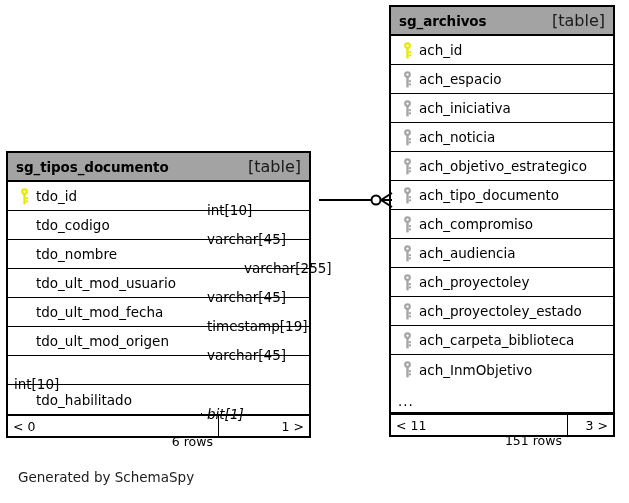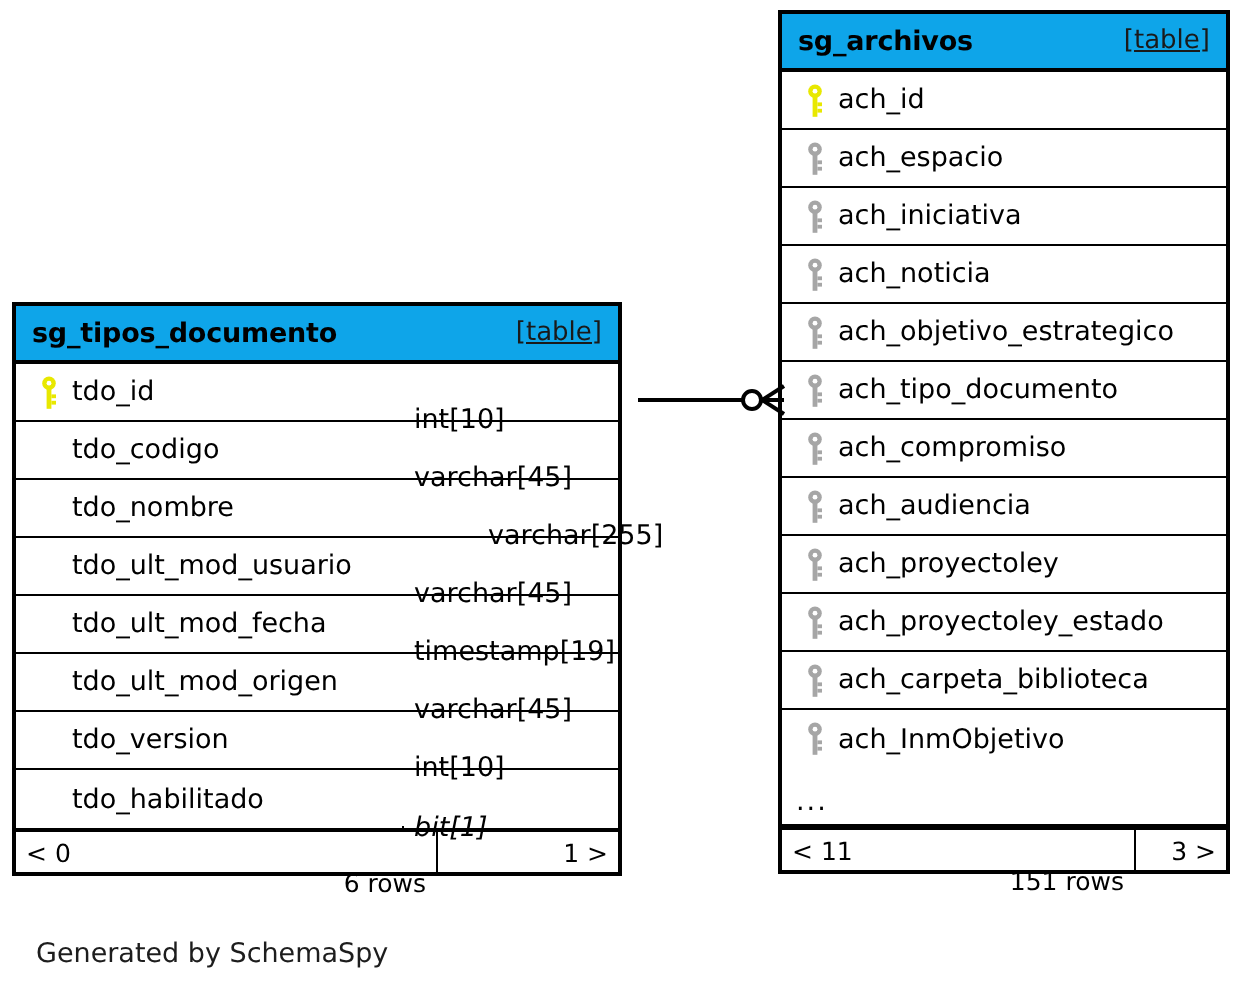--- a/index.html
+++ b/index.html
@@ -26,37 +26,36 @@
     position: absolute;
     border: 2px solid #000000;
     background: #ffffff;
     box-sizing: border-box;
   }
 
   .tbl-header {
     display: flex;
     align-items: center;
     justify-content: space-between;
-    background: #0ea5e9;
+    background: #a3a3a3;
     border-bottom: 2px solid #000000;
     padding: 0 8px;
     box-sizing: border-box;
     height: 29px;
   }
   .tbl-title {
     font-weight: bold;
     font-size: 13.5px;
     letter-spacing: -0.1px;
     white-space: nowrap;
   }
   .tbl-kind {
-    font-size: 13px;
+    font-size: 16px;
     color: #1a1a1a;
     white-space: nowrap;
-    text-decoration: underline;
   }
 
   .tbl-row {
     display: flex;
     align-items: stretch;
     height: 29px;
     border-bottom: 1px solid #000000;
     box-sizing: border-box;
   }
   .tbl-row:last-of-type { border-bottom: none; }
@@ -211,24 +210,20 @@
         <div class="tbl-row">
           <div class="cell-name">
             <span class="key-slot"></span>
             <span class="col-label">tdo_ult_mod_origen</span>
           </div>
           <div class="cell-type" style="width:108px;">
             <span>varchar[45]</span>
           </div>
         </div>
         <div class="tbl-row">
-          <div class="cell-name">
-            <span class="key-slot"></span>
-            <span class="col-label">tdo_version</span>
-          </div>
           <div class="cell-type" style="width:108px;">
             <span>int[10]</span>
           </div>
         </div>
         <div class="tbl-row">
           <div class="cell-name">
             <span class="key-slot"></span>
             <span class="col-label">tdo_habilitado</span>
           </div>
           <div class="cell-type" style="width:108px;font-style:italic;">

